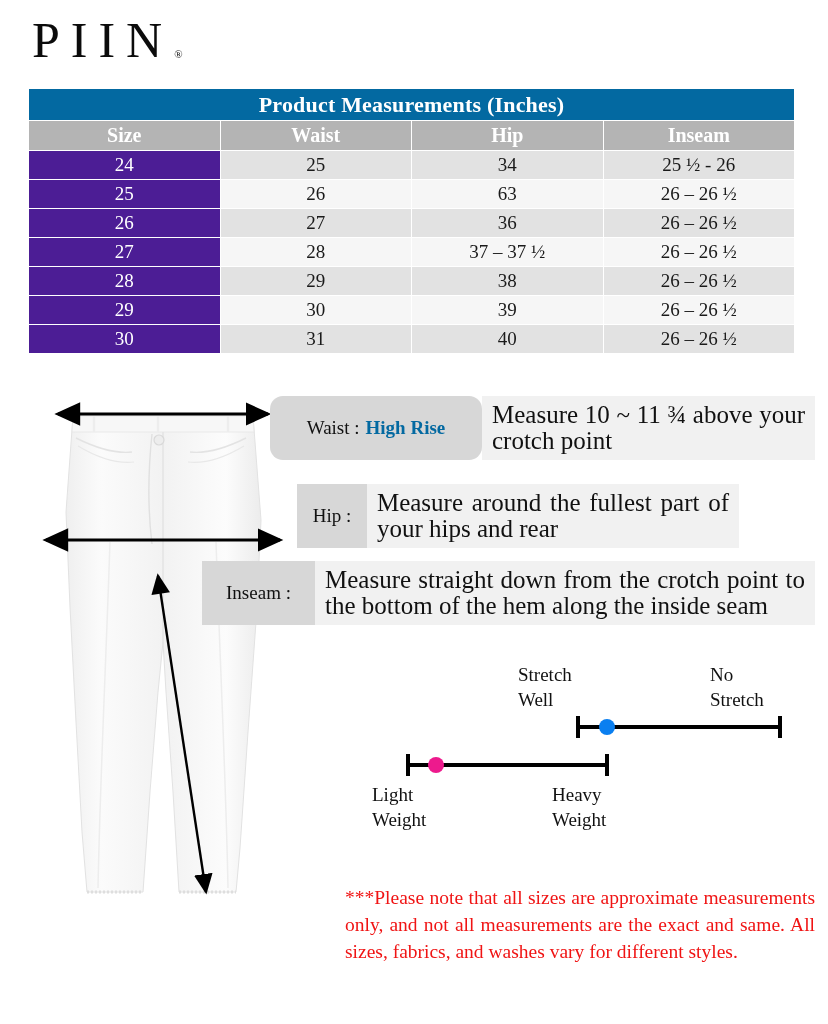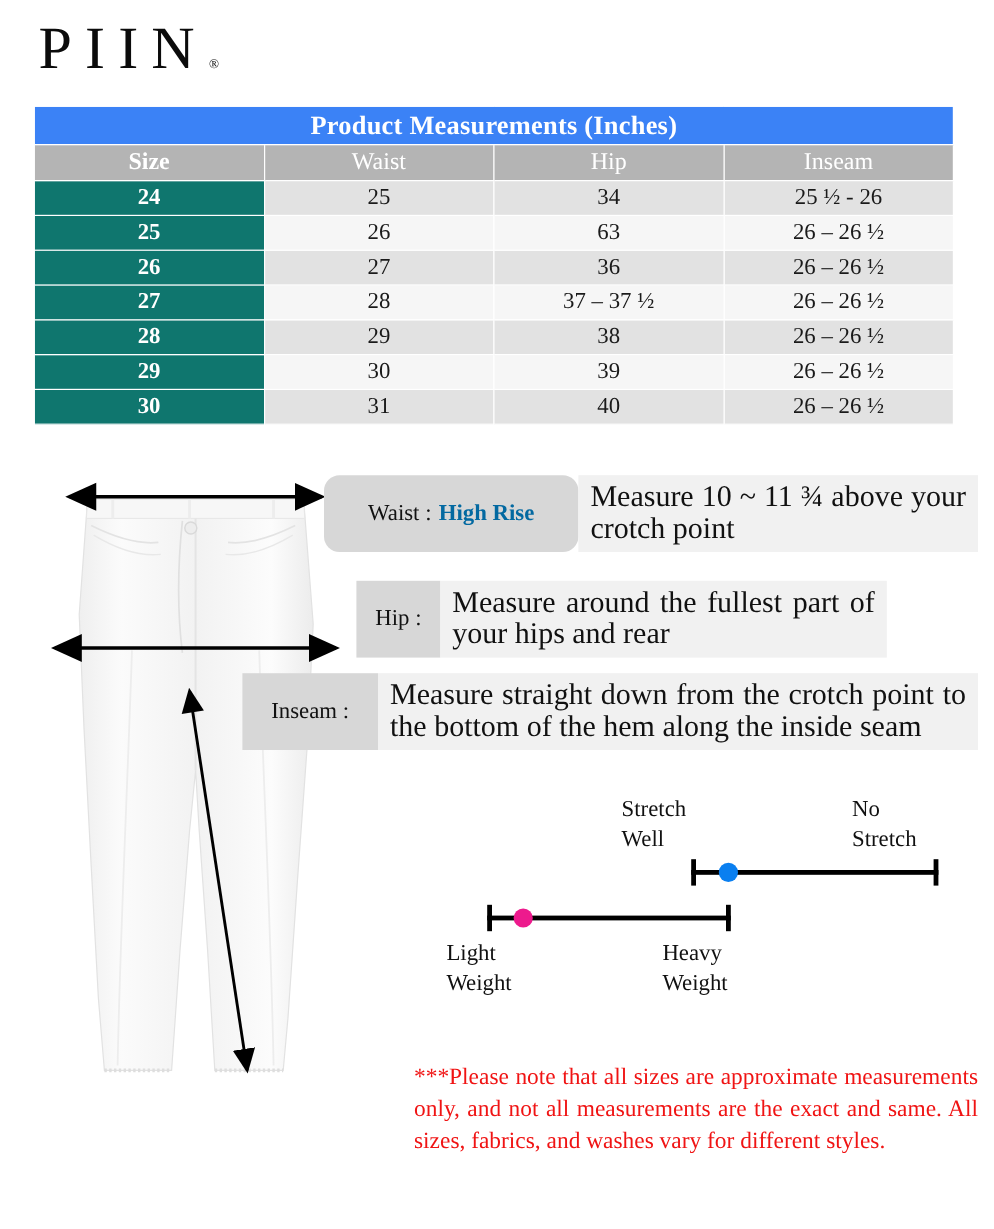--- a/index.html
+++ b/index.html
@@ -43,41 +43,41 @@
     top: 88px;
     width: 767px;
     border-collapse: collapse;
     table-layout: fixed;
   }
   #size-table td, #size-table th {
     border: 1.5px solid #ffffff;
     padding: 0;
   }
   .tbl-title {
-    background: #3b82f6;
+    background: #0369a1;
     color: #ffffff;
     font-size: 22px;
     font-weight: bold;
     text-align: center;
     height: 32px;
     letter-spacing: 0.2px;
   }
   .tbl-colhead {
     background: #b4b4b4;
     color: #ffffff;
     font-size: 20px;
     text-align: center;
     height: 30px;
-    font-weight: 400;
+    font-weight: 700;
   }
   .tbl-colhead.size-head { font-weight: bold; }
   .cell-size {
-    background: #0f766e;
+    background: #4c1d95;
     color: #ffffff;
-    font-weight: bold;
+    font-weight: normal;
     text-align: center;
     font-size: 19px;
     height: 29px;
   }
   .cell-val {
     text-align: center;
     font-size: 19px;
     color: #1a1a1a;
     height: 29px;
   }

